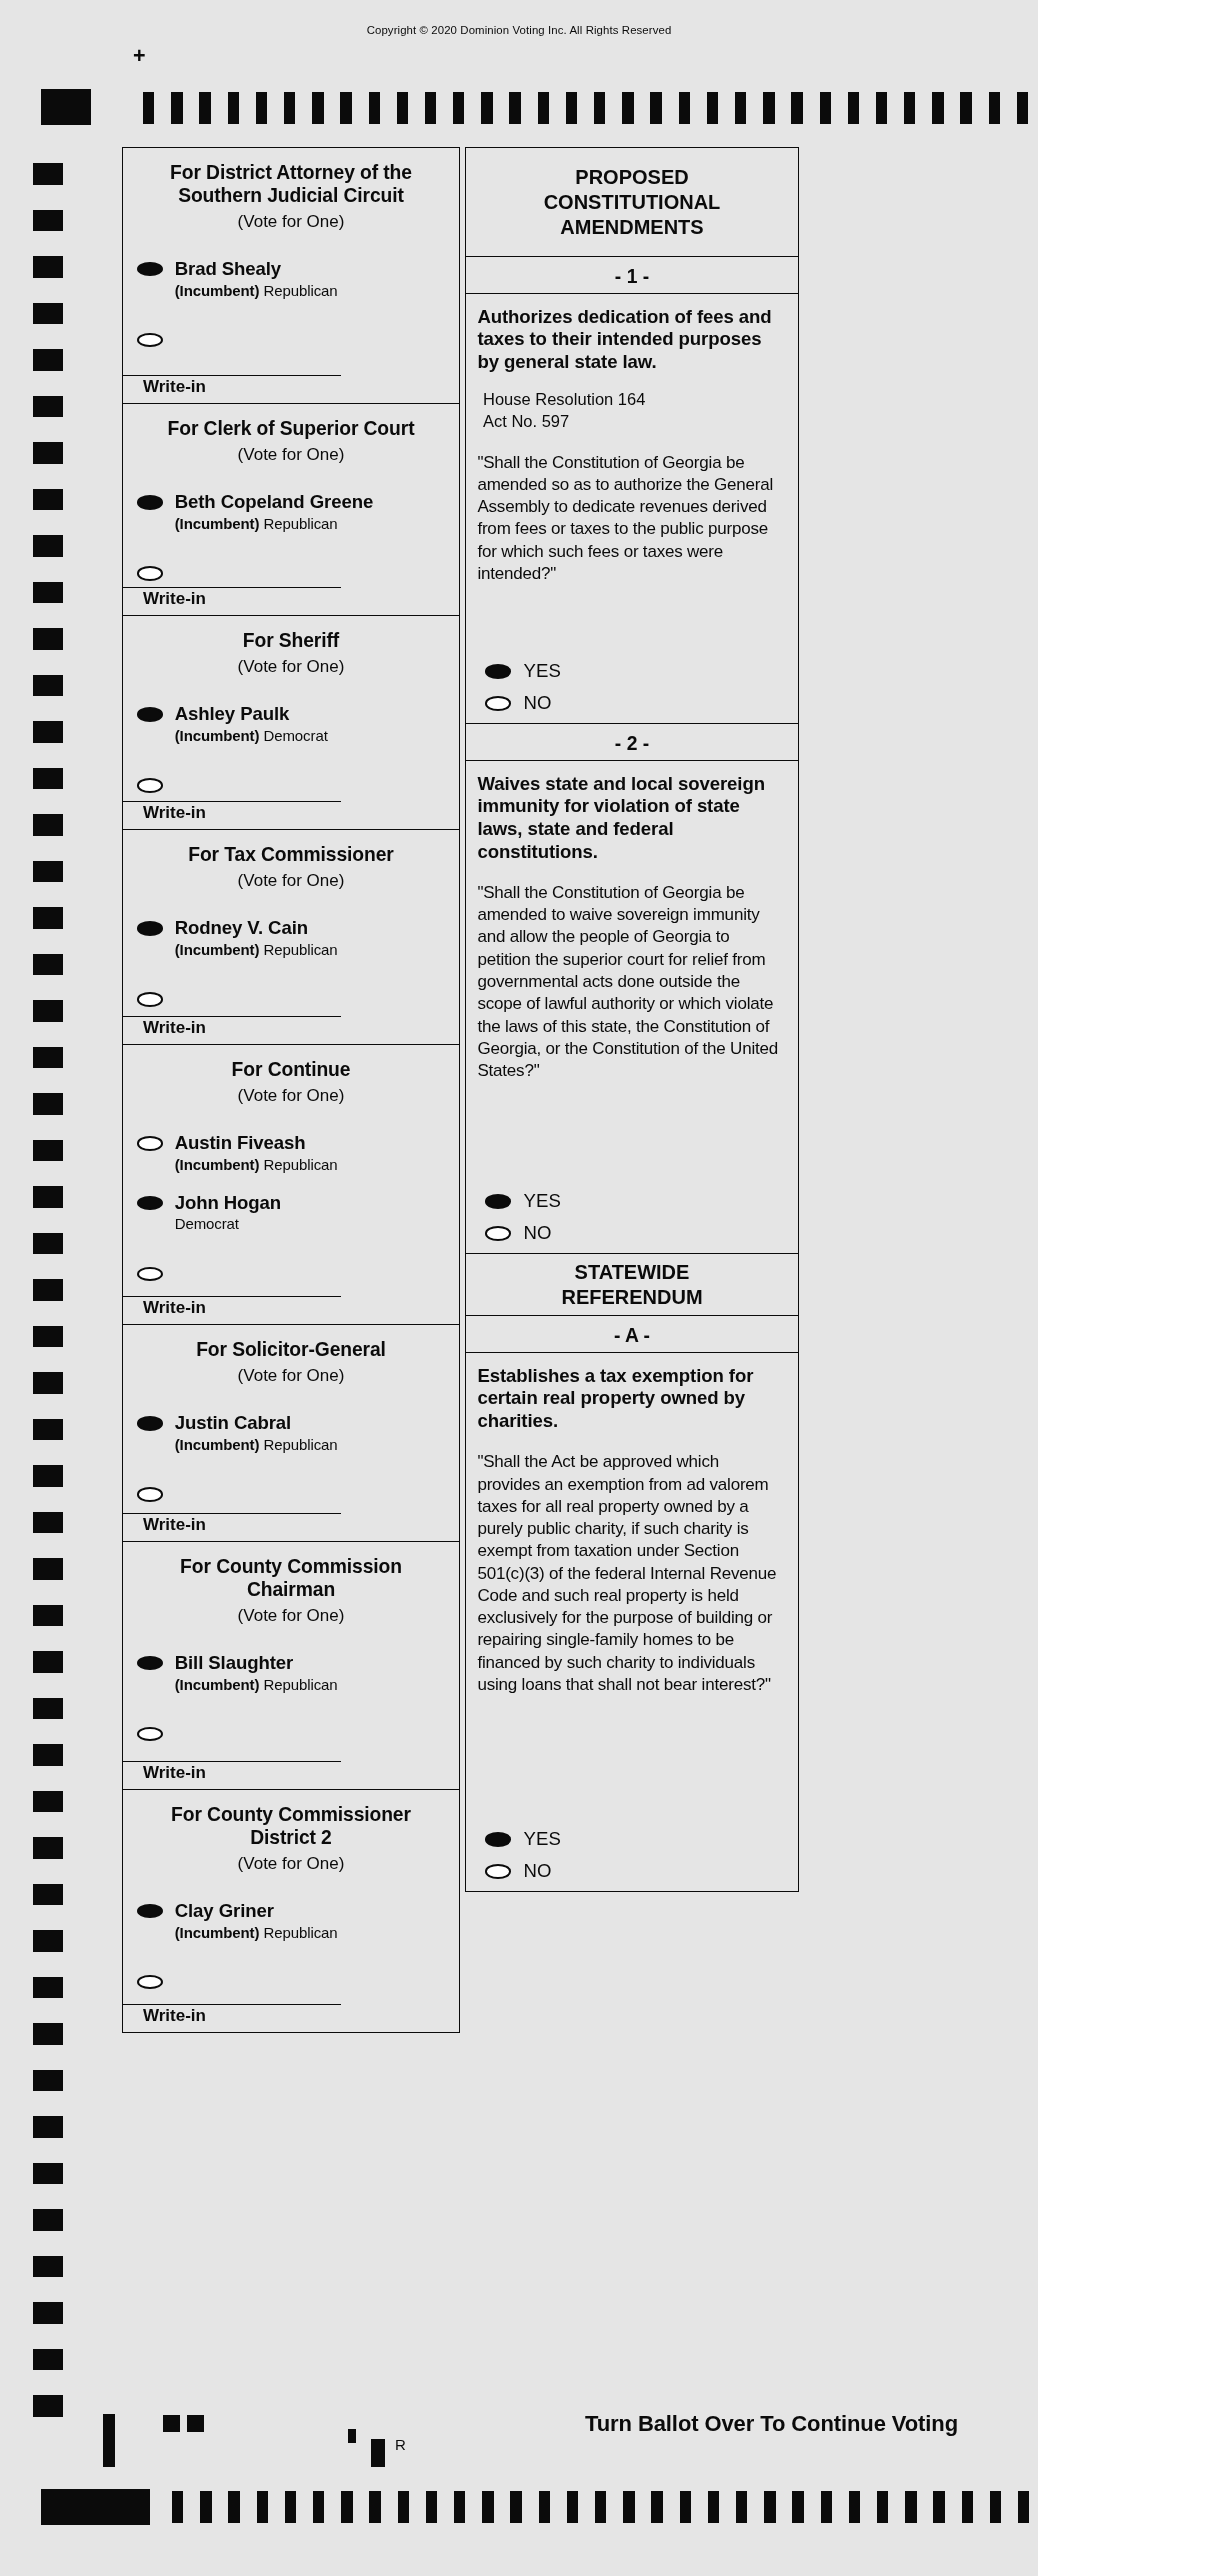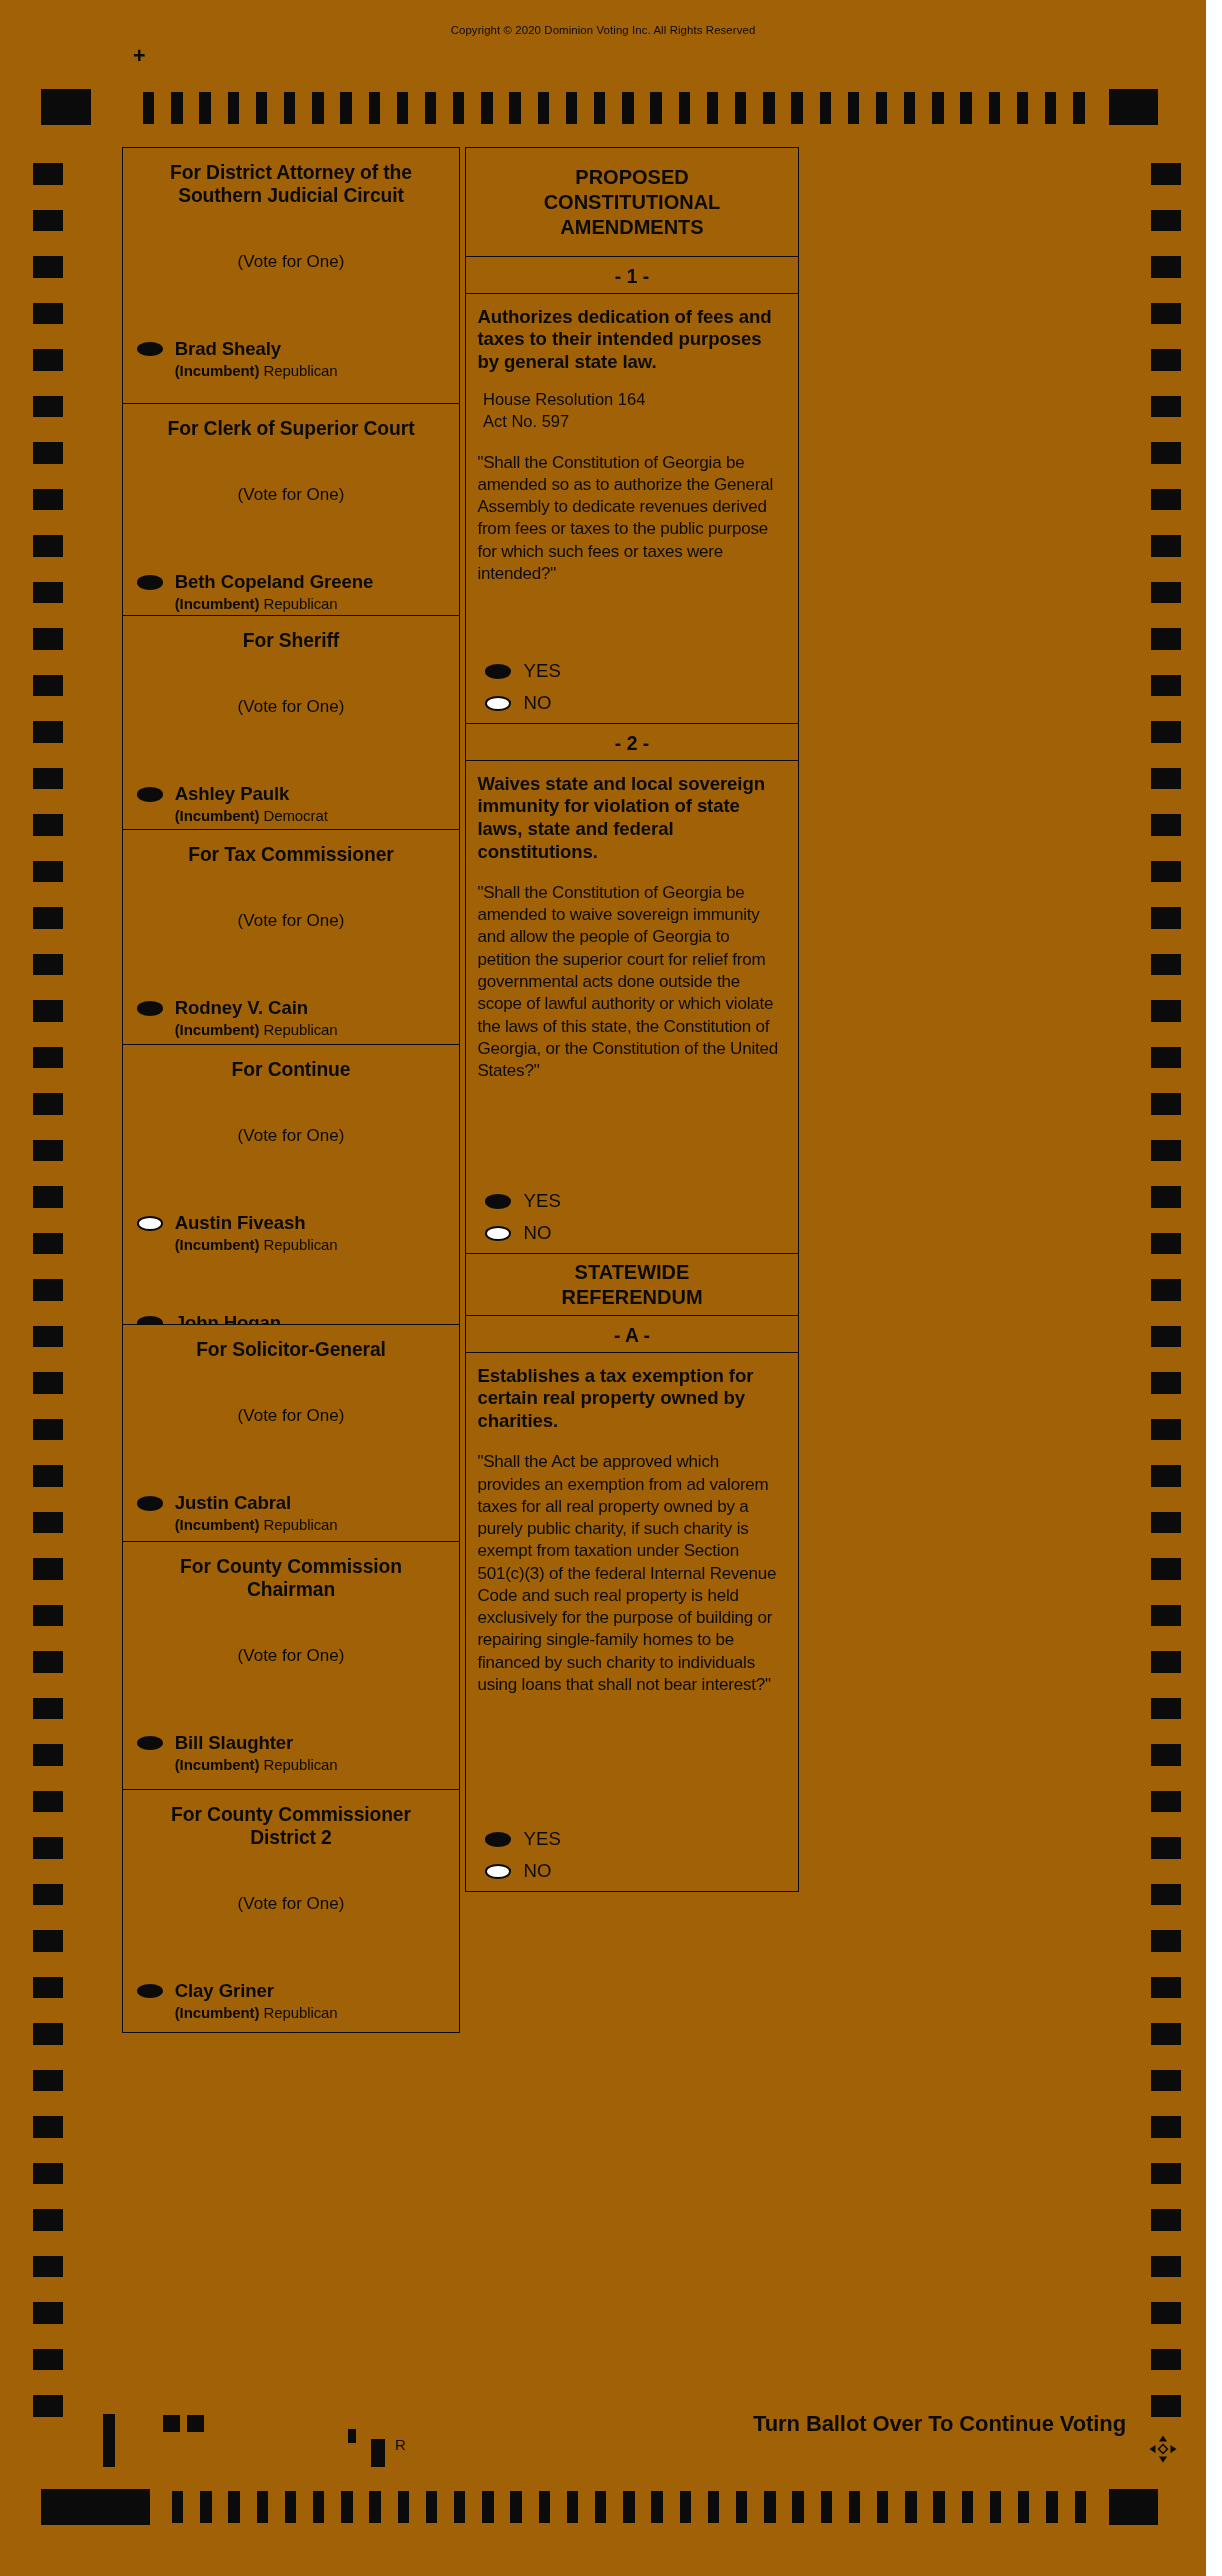--- a/index.html
+++ b/index.html
@@ -1,17 +1,17 @@
 <!DOCTYPE html>
 <html style="font-size:11.4px"><head>
 <meta charset="utf-8">
 <style>
   html,body{margin:0;padding:0;background:#ffffff;}
   .page{
-    position:relative;width:1206px;height:2576px;background:#a16207;
+    position:relative;width:1038px;height:2576px;background:#e5e5e5;
     font-family:"Liberation Sans",sans-serif;color:#0b0b0b;overflow:hidden;
   }
   
   .copyright{position:absolute;top:24px;left:0;width:100%;text-align:center;font-size:11.4px;letter-spacing:0.1px;}
   .plusmark{position:absolute;left:133px;top:44px;font-size:21.5px;font-weight:bold;}
   .turnover{position:absolute;right:80px;top:2411px;font-size:22px;font-weight:bold;letter-spacing:-0.1px;}
   .mark-letter{position:absolute;left:395px;top:2436px;font-size:15px;}
   
   .block{position:absolute;background:#0b0b0b;}
   #blk-top-left{left:41px;top:89px;width:50px;height:36px;}
@@ -27,21 +27,21 @@
   
   .idmark{position:absolute;background:#0b0b0b;}
   #idmark-bar{left:103px;top:2414px;width:12px;height:53px;}
   #idmark-sq1{left:163px;top:2415px;width:16.5px;height:17px;}
   #idmark-sq2{left:187px;top:2415px;width:16.5px;height:17px;}
   #idmark-s3{left:348px;top:2429px;width:7.9px;height:13.6px;}
   #idmark-s4{left:371px;top:2439px;width:14.3px;height:28px;}
   .compass{position:absolute;left:1148px;top:2434px;width:30px;height:30px;}
   
   #races-column{position:absolute;left:122px;top:147px;width:338px;border:1.8px solid #0b0b0b;box-sizing:border-box;}
-  .race{box-sizing:border-box;border-bottom:1.8px solid #0b0b0b;display:flex;flex-direction:column;overflow:hidden;gap:40px;}
+  .race{box-sizing:border-box;border-bottom:1.8px solid #0b0b0b;display:flex;flex-direction:column;overflow:hidden;}
   .race:last-of-type{border-bottom:none;}
   .race:nth-of-type(1){height:256px}
   .race:nth-of-type(2){height:212px}
   .race:nth-of-type(3){height:214px}
   .race:nth-of-type(4){height:215px}
   .race:nth-of-type(5){height:280px}
   .race:nth-of-type(6){height:217px}
   .race:nth-of-type(7){height:248px}
   .race:nth-of-type(8){height:242px}
   .race-title{white-space:pre-line;text-align:center;font-weight:bold;font-size:19.3px;line-height:1.18;padding:14.3px 17px 0;letter-spacing:-0.1px;}

